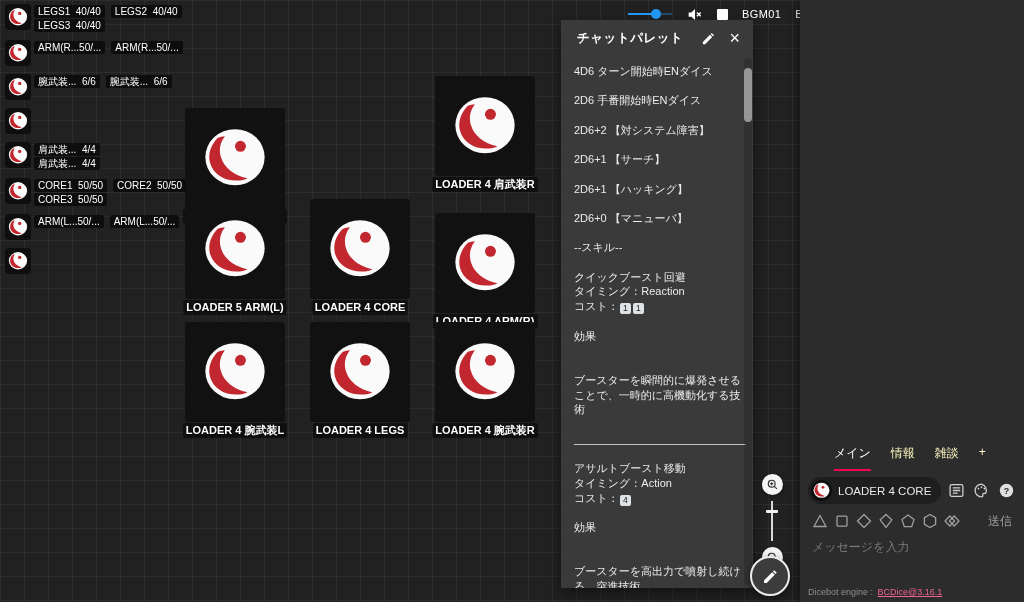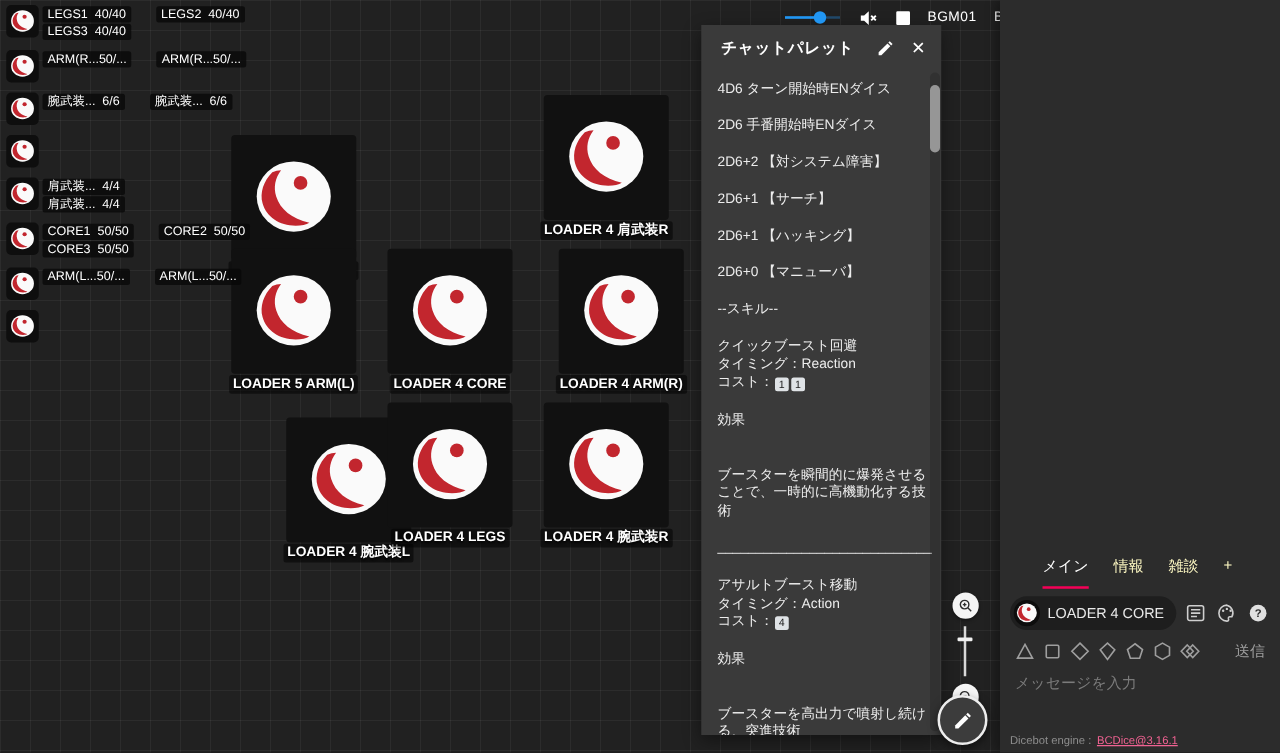--- a/index.html
+++ b/index.html
@@ -9,21 +9,21 @@
   .board{position:absolute;inset:0;background-color:#212121;
     background-image:linear-gradient(rgba(255,255,255,.05) 1px,transparent 1px),
                      linear-gradient(90deg,rgba(255,255,255,.05) 1px,transparent 1px);
     background-size:24px 24px}
   
   #status-area{position:absolute;left:5px;top:4px;display:flex;flex-direction:column;gap:8px;z-index:3}
   .status-group{display:flex;align-items:flex-start;gap:3px}
   .mini-token{width:26px;height:26px;border-radius:4px;background:#0e0e0e;overflow:hidden;flex:none;padding:1px;cursor:pointer}
   .mini-token svg{width:100%;height:100%}
   .chip-col{display:flex;flex-direction:column;gap:1px;padding-top:1px}
-  .chip-row{display:flex;gap:20px}
+  .chip-row{display:flex;gap:6px}
   .chip{background:rgba(8,8,8,.78);color:#fff;font-size:10px;line-height:13px;padding:0 4px;border-radius:2px;white-space:pre}
   
   #token-layer{position:absolute;inset:0;z-index:2}
   .token{position:absolute;width:100px;cursor:pointer}
   .token-img{width:100px;height:100px;background:#111;border-radius:3px;display:flex;align-items:center;justify-content:center}
   .token-img svg{width:78px;height:78px}
   .token-label{position:absolute;top:101px;left:50%;transform:translateX(-50%);white-space:nowrap;
     background:rgba(0,0,0,.5);color:#fff;font-size:11px;font-weight:bold;line-height:15px;padding:0 3px;
     border-radius:2px;text-shadow:0 1px 2px #000}
   
@@ -125,31 +125,31 @@
       <div class="token" style="left: 310px; top: 199px;">
         <div class="token-img">
           <svg viewBox="0 0 100 100">
             <ellipse cx="50" cy="49" rx="38" ry="36" fill="#fafafa"></ellipse>
             <path d="M28 24 C19 33 15 45 18 56 C22 70 35 79 52 79 C58 79 63 78 66 76 C48 72 36 62 32 49 C29 39 31 30 37 22 C34 22 31 23 28 24 Z" fill="var(--logo-red)"></path>
             <circle cx="57" cy="35" r="7" fill="var(--logo-red)"></circle>
           </svg>
         </div>
         <div class="token-label">LOADER 4 CORE</div>
       </div>
-      <div class="token" style="left: 435px; top: 199px; margin-left: 12px;">
+      <div class="token" style="left: 435px; top: 213px;">
         <div class="token-img">
           <svg viewBox="0 0 100 100">
             <ellipse cx="50" cy="49" rx="38" ry="36" fill="#fafafa"></ellipse>
             <path d="M28 24 C19 33 15 45 18 56 C22 70 35 79 52 79 C58 79 63 78 66 76 C48 72 36 62 32 49 C29 39 31 30 37 22 C34 22 31 23 28 24 Z" fill="var(--logo-red)"></path>
             <circle cx="57" cy="35" r="7" fill="var(--logo-red)"></circle>
           </svg>
         </div>
         <div class="token-label">LOADER 4 ARM(R)</div>
       </div>
-      <div class="token" style="left: 185px; top: 334px; margin-left: 44px;">
+      <div class="token" style="left: 185px; top: 322px;">
         <div class="token-img">
           <svg viewBox="0 0 100 100">
             <ellipse cx="50" cy="49" rx="38" ry="36" fill="#fafafa"></ellipse>
             <path d="M28 24 C19 33 15 45 18 56 C22 70 35 79 52 79 C58 79 63 78 66 76 C48 72 36 62 32 49 C29 39 31 30 37 22 C34 22 31 23 28 24 Z" fill="var(--logo-red)"></path>
             <circle cx="57" cy="35" r="7" fill="var(--logo-red)"></circle>
           </svg>
         </div>
         <div class="token-label">LOADER 4 腕武装L</div>
       </div>
       <div class="token" style="left: 310px; top: 322px;">

